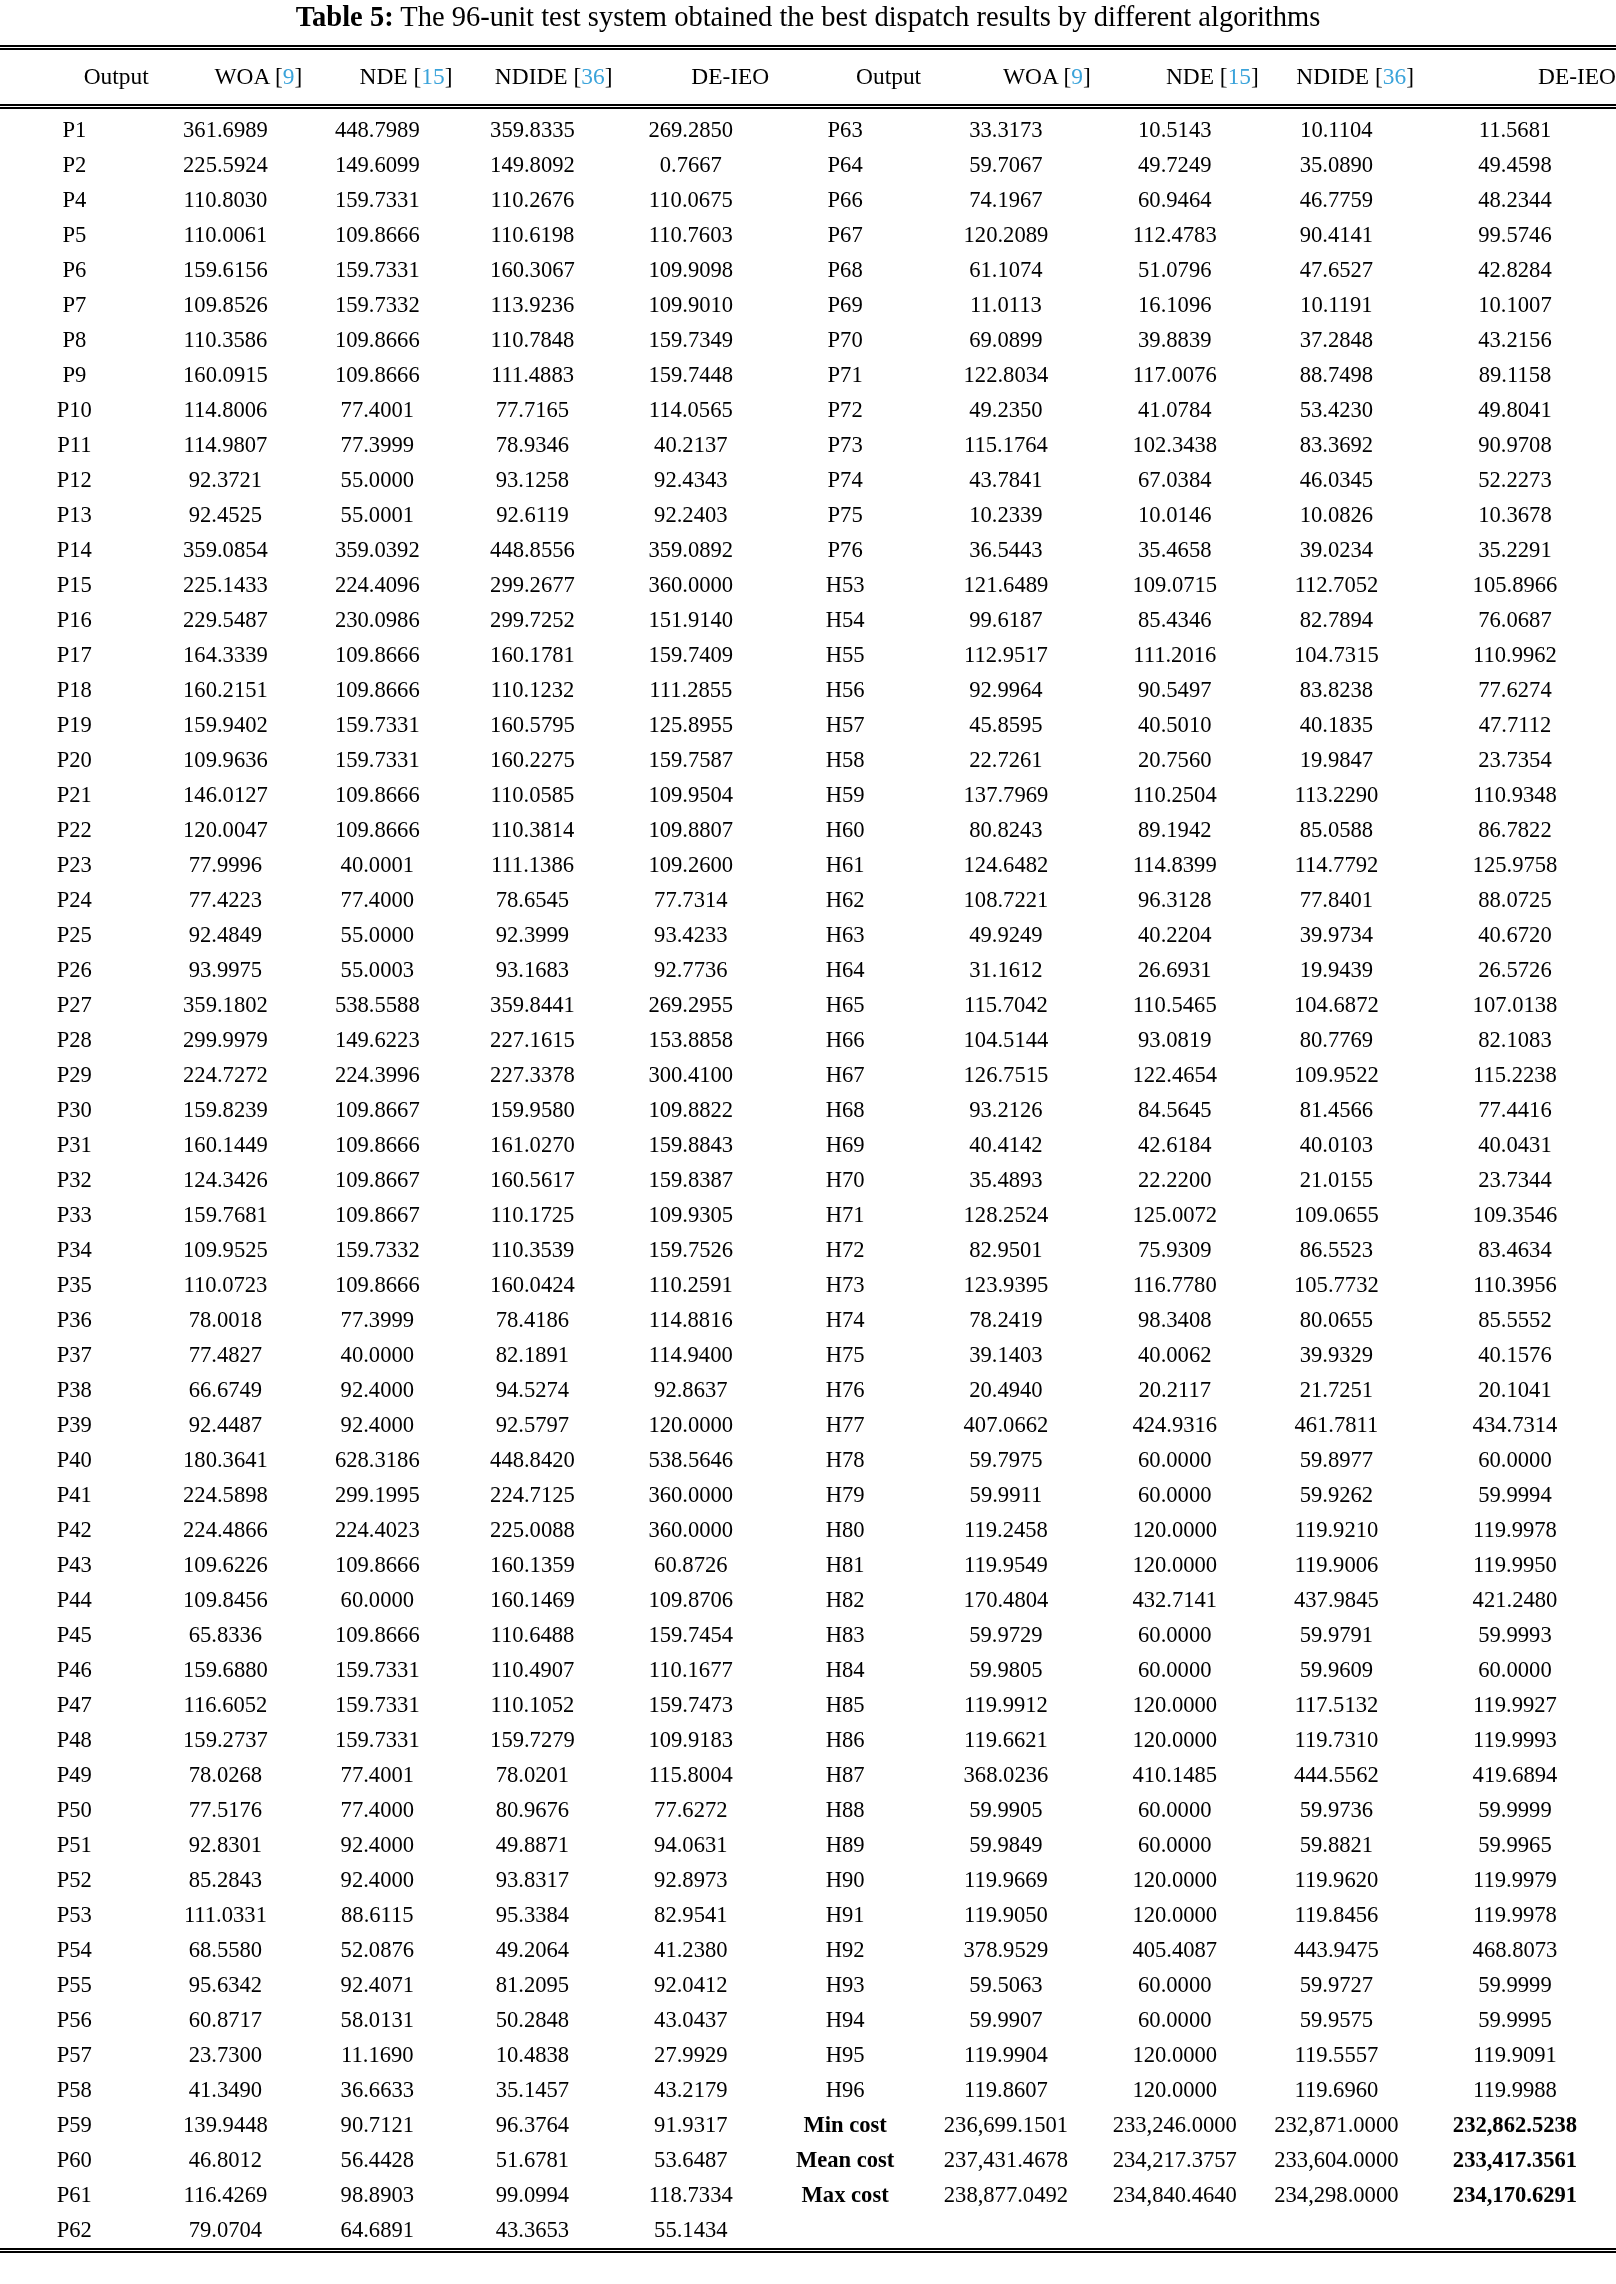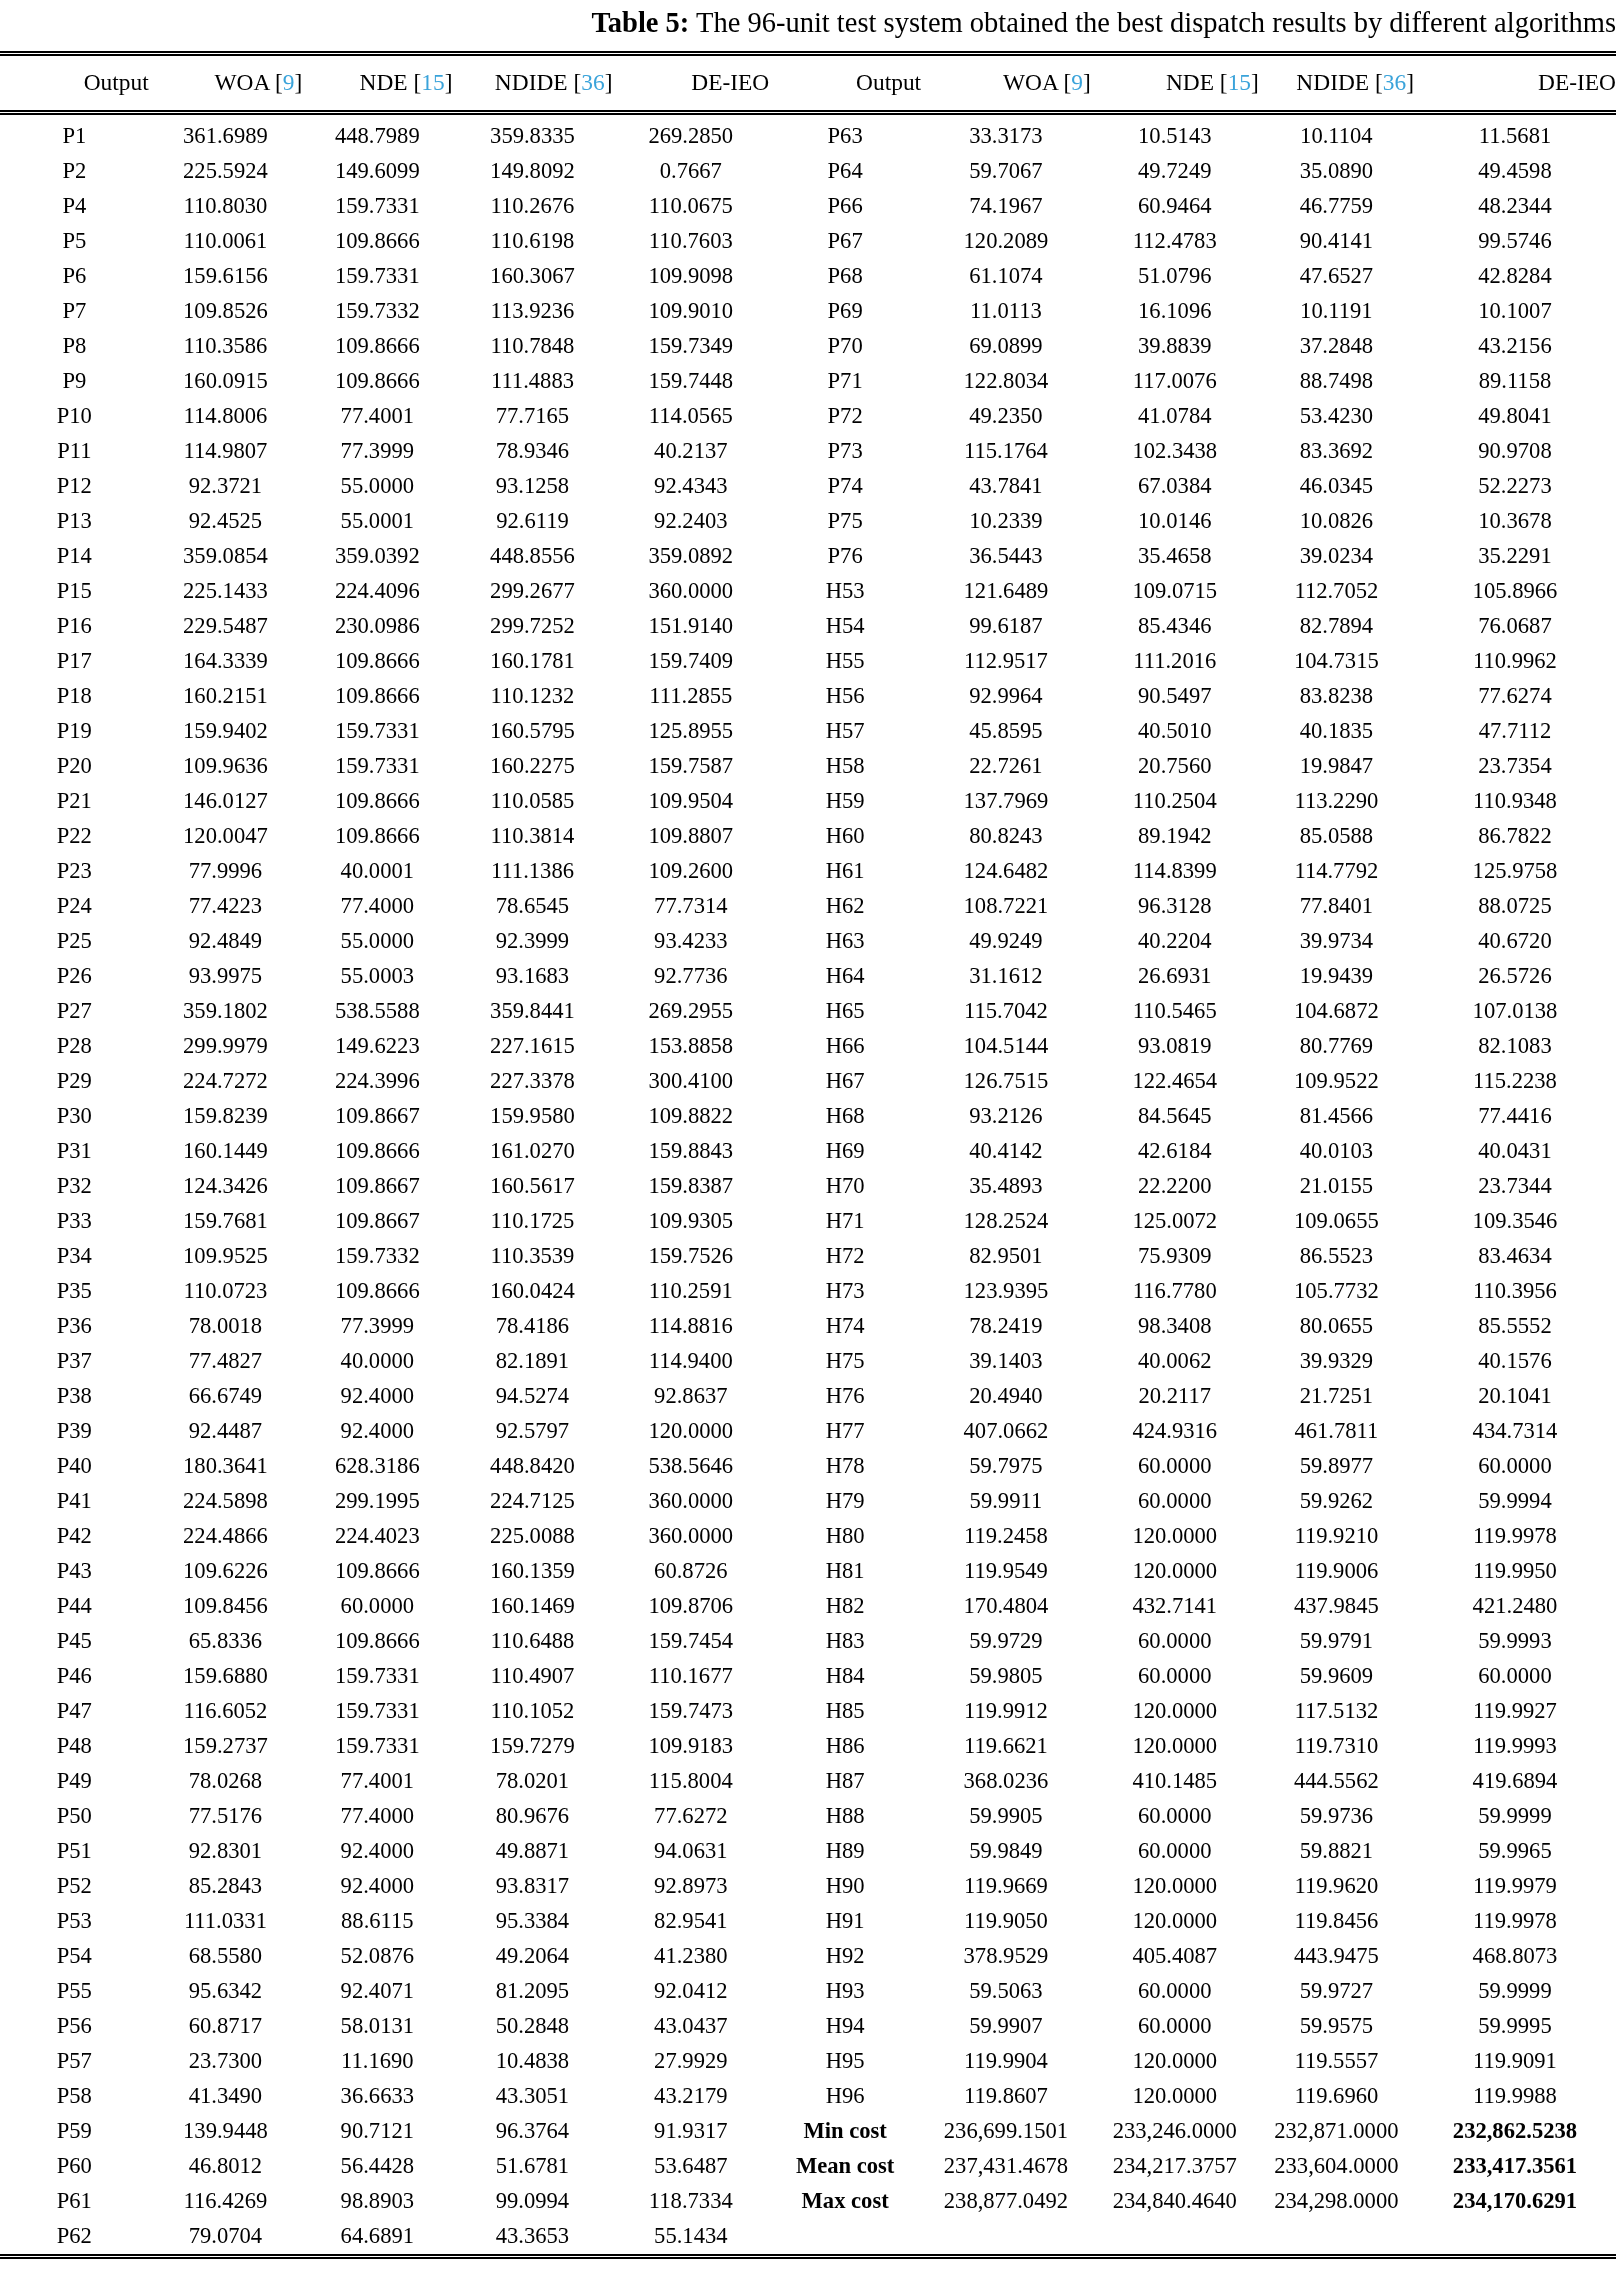--- a/index.html
+++ b/index.html
@@ -6,23 +6,23 @@
     margin: 0;
     padding: 0;
     background: #ffffff;
     width: 1616px;
     height: 2284px;
     font-family: "Liberation Serif", "DejaVu Serif", serif;
     color: #000000;
     overflow: hidden;
   }
   .caption {
-    text-align: right;
+    text-align: center;
     font-size: 28.5px;
-    padding-top: 7px;
+    padding-top: 1px;
     padding-bottom: 11.7px;
     letter-spacing: 0px;
   }
   .caption .cap-num { font-weight: bold; }
   table.dispatch {
     width: 1616px;
     border-collapse: collapse;
     table-layout: fixed;
     border-top: 5px double #000;
     border-bottom: 5px double #000;
@@ -753,21 +753,21 @@
         <td>H95</td>
         <td>119.9904</td>
         <td>120.0000</td>
         <td>119.5557</td>
         <td>119.9091</td>
       </tr>
       <tr>
         <td>P58</td>
         <td>41.3490</td>
         <td>36.6633</td>
-        <td>43.3051</td>
+        <td>35.1457</td>
         <td>43.2179</td>
         <td>H96</td>
         <td>119.8607</td>
         <td>120.0000</td>
         <td>119.6960</td>
         <td>119.9988</td>
       </tr>
       <tr>
         <td>P59</td>
         <td>139.9448</td>

